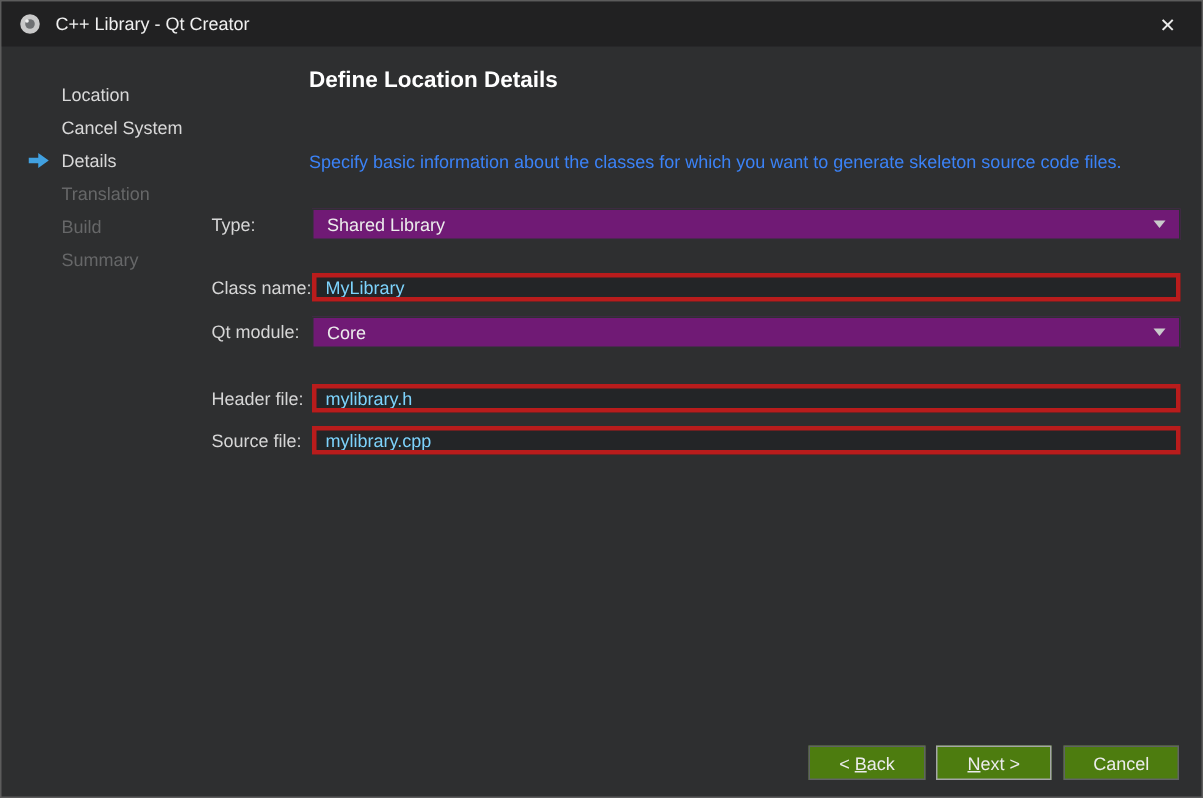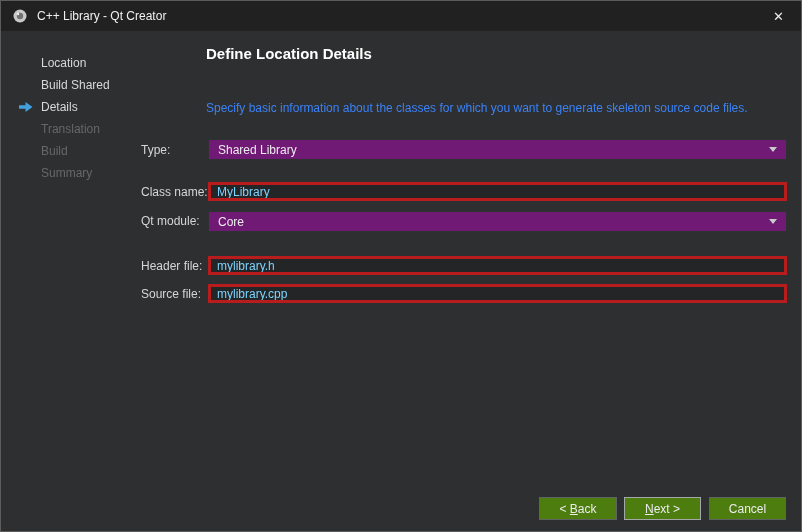--- a/index.html
+++ b/index.html
@@ -116,21 +116,21 @@
     <span class="close-btn">✕</span>
   </div>
 
   <div class="steps">
     <div class="step">
       <span class="arrow-slot"></span>
       <span class="label">Location</span>
     </div>
     <div class="step">
       <span class="arrow-slot"></span>
-      <span class="label">Build Shared</span>
+      <span class="label">Cancel System</span>
     </div>
     <div class="step current">
       <span class="arrow-slot">
         <svg width="14" height="12" viewBox="0 0 14 12">
             <path d="M0 4.2 H6.5 V1 L13.5 6 L6.5 11 V7.8 H0 Z" fill="#41a1e0"></path>
           </svg>
       </span>
       <span class="label">Details</span>
     </div>
     <div class="step disabled">

